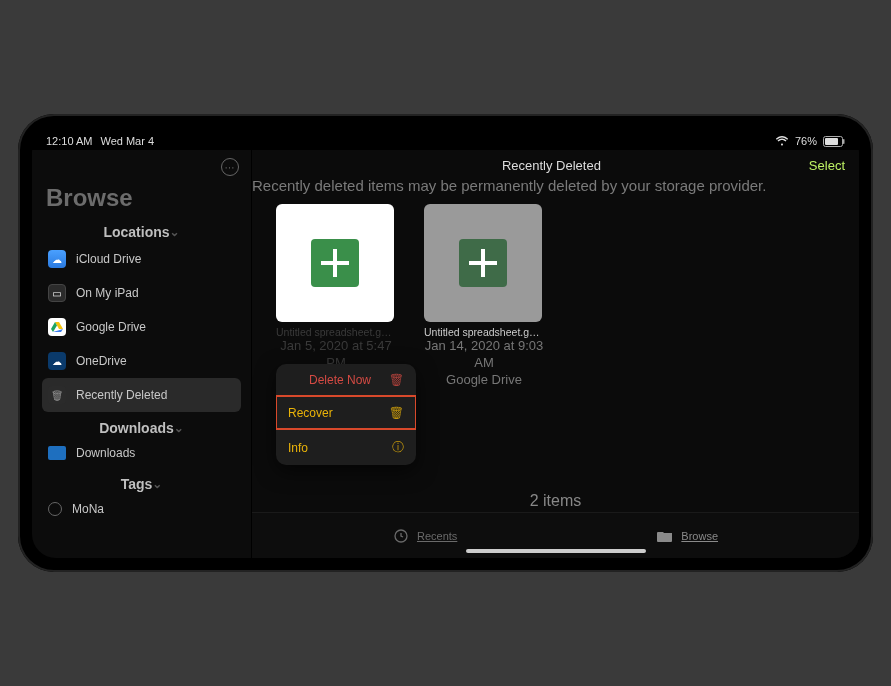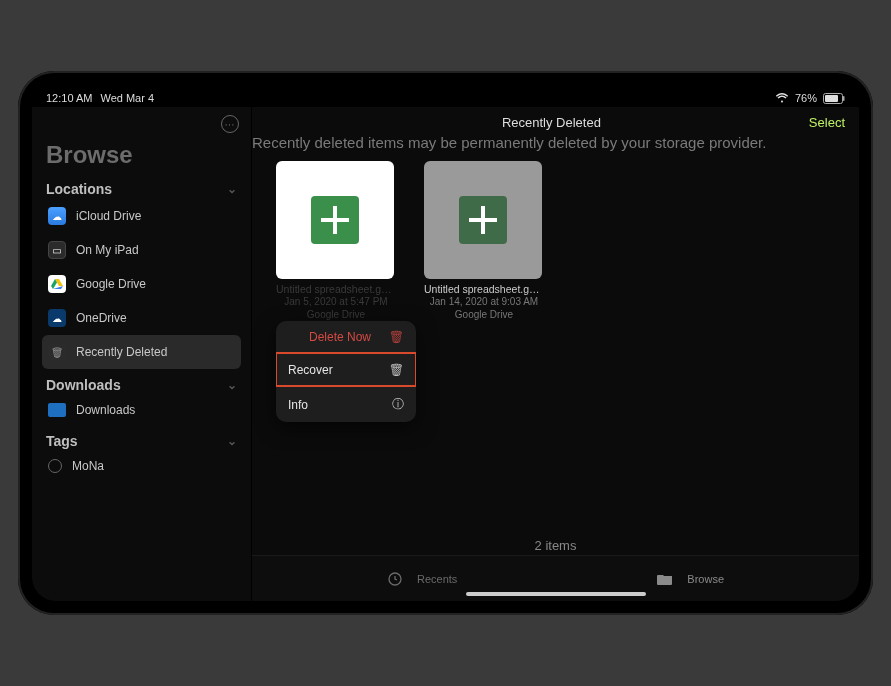--- a/index.html
+++ b/index.html
@@ -1,28 +1,28 @@
 <!DOCTYPE html>
 <html><head>
 <meta charset="utf-8">
 <style>
   * { box-sizing: border-box; margin: 0; padding: 0; font-family: -apple-system, "Helvetica Neue", Arial, sans-serif; }
   body { background: #3a3a3a; display: flex; align-items: center; justify-content: center; height: 686px; width: 891px; }
-  .device { width: 855px; height: 544px; background: #000; border-radius: 36px; padding: 14px; position: relative; box-shadow: inset 0 0 0 2px #222; }
+  .device { width: 855px; height: 458px; background: #000; border-radius: 36px; padding: 14px; position: relative; box-shadow: inset 0 0 0 2px #222; }
   .screen { width: 100%; height: 100%; background: #000; border-radius: 24px; overflow: hidden; position: relative; display: flex; flex-direction: column; }
   .status-bar { height: 22px; display: flex; align-items: center; justify-content: space-between; padding: 4px 14px 0; color: #ddd; font-size: 11px; }
   .status-left { display:flex; gap:8px; align-items:center;}
   .status-right { display:flex; gap:6px; align-items:center;}
   .wifi-icon, .battery-icon { display:inline-flex; }
   .app { flex:1; display:flex; min-height:0; }
   .sidebar { width: 220px; background:#0c0c0c; border-right:1px solid #000; padding: 4px 10px; color:#aaa; position:relative; }
   .sidebar-top { display:flex; justify-content:flex-end; padding:4px 2px;}
   .ellipsis-icon { width:18px; height:18px; border-radius:50%; border:1.5px solid #666; display:flex; align-items:center; justify-content:center; color:#666; font-size:10px; letter-spacing:1px;}
   .browse-title { color:#6c6c6c; font-size:24px; font-weight:700; margin:4px 4px 10px;}
-  .section-header { display:flex; justify-content:space-between; align-items:center; color:#bfbfbf; font-size:14px; font-weight:600; padding:2px 4px; margin-top:6px;}
+  .section-header { display:flex; justify-content:center; align-items:center; color:#bfbfbf; font-size:14px; font-weight:600; padding:2px 4px; margin-top:6px;}
   .chev { color:#555; font-size:12px;}
   .side-item { display:flex; align-items:center; gap:10px; padding:8px 6px; border-radius:6px; font-size:12px; color:#c8c8c8; cursor:pointer;}
   .side-item.selected { background:#2a2a2a; }
   .loc-icon { width:18px; height:18px; border-radius:4px; display:flex; align-items:center; justify-content:center; font-size:10px; color:#fff;}
   .ic-cloud{background:linear-gradient(#4aa0ff,#2a7ae0);} 
   .ic-ipad{background:#2b2b2b;border:1px solid #444;} 
   .ic-gdrive{background:#fff;} 
   .ic-onedrive{background:#0a3a6b;} 
   .ic-trash{background:#2b2b2b;color:#999;}
   .ic-folder{background:#1e6fbf; width:18px;height:14px;border-radius:2px;}
@@ -38,31 +38,31 @@
   .grid { display:flex; gap:28px; padding:0 24px; position:relative;}
   .file-card { width:120px; text-align:center;}
   .thumb { width:118px; height:118px; border-radius:6px; display:flex; align-items:center; justify-content:center; margin-bottom:4px;}
   .thumb.white{background:#fff;} .thumb.gray{background:#9a9a9a;}
   .sheet-icon { width:48px; height:48px; background:#3a8f4a; border-radius:4px; position:relative; display:flex; align-items:center; justify-content:center;}
   .sheet-icon.dim{background:#3f6b48;}
   .sheet-icon::before, .sheet-icon::after { content:""; position:absolute; background:#fff;}
   .sheet-icon::before{width:60%;height:4px;}
   .sheet-icon::after{height:60%;width:4px;}
   .file-name{color:#ccc;font-size:10.5px; white-space:nowrap; overflow:hidden; text-overflow:ellipsis;}
-  .file-meta{color:#777;font-size:10px; line-height:1.3;}
+  .file-meta{color:#777;font-size:13px; line-height:1.3;}
   .file-card.obscured .file-name,.file-card.obscured .file-meta{color:#3a3a3a;}
   .context-menu { position:absolute; left:24px; top:160px; width:140px; background:#1e1e1e; border-radius:10px; overflow:hidden; box-shadow:0 6px 20px rgba(0,0,0,.6);}
-  .menu-item { display:flex; align-items:center; justify-content:space-between; padding:9px 12px; font-size:12px; color:#e5e5e5; cursor:pointer;}
+  .menu-item { display:flex; align-items:center; justify-content:space-between; padding:9px 12px; font-size:12px; color:#eab308; cursor:pointer;}
   .menu-item + .menu-item { border-top:1px solid #333;}
   .menu-item.destructive { color:#d44a43;padding-left:33px;}
   .menu-item.highlighted { outline:2px solid #d9492b; outline-offset:-1px;}
   .menu-ic{opacity:.8;}
-  .footer-count { position:absolute; bottom:48px; left:0; right:0; text-align:center; color:#888; font-size:13px;}
+  .footer-count { position:absolute; bottom:48px; left:0; right:0; text-align:center; color:#888; font-size:16px;}
   .tabbar { position:absolute; bottom:0; left:0; right:0; height:46px; background:#0d0d0d; display:flex; align-items:center; justify-content:center; gap:200px; border-top:1px solid #1a1a1a;}
-  .tab { display:flex; align-items:center; gap:14px; color:#6a6a6a; font-size:11px; cursor:pointer;}
+  .tab { display:flex; align-items:center; gap:8px; color:#6a6a6a; font-size:11px; cursor:pointer;text-decoration:underline;}
   .tab.active{color:#8a8a8a;}
   .tab-ic{width:16px;height:16px;display:inline-flex;align-items:center;justify-content:center;}
   .home-indicator{position:absolute;bottom:5px;left:50%;transform:translateX(-50%);width:180px;height:4px;background:#ccc;border-radius:3px;}
   .spacer-left{width:28px;}
 </style>
 </head>
 <body>
 
 <div class="device">
 <div class="screen">

